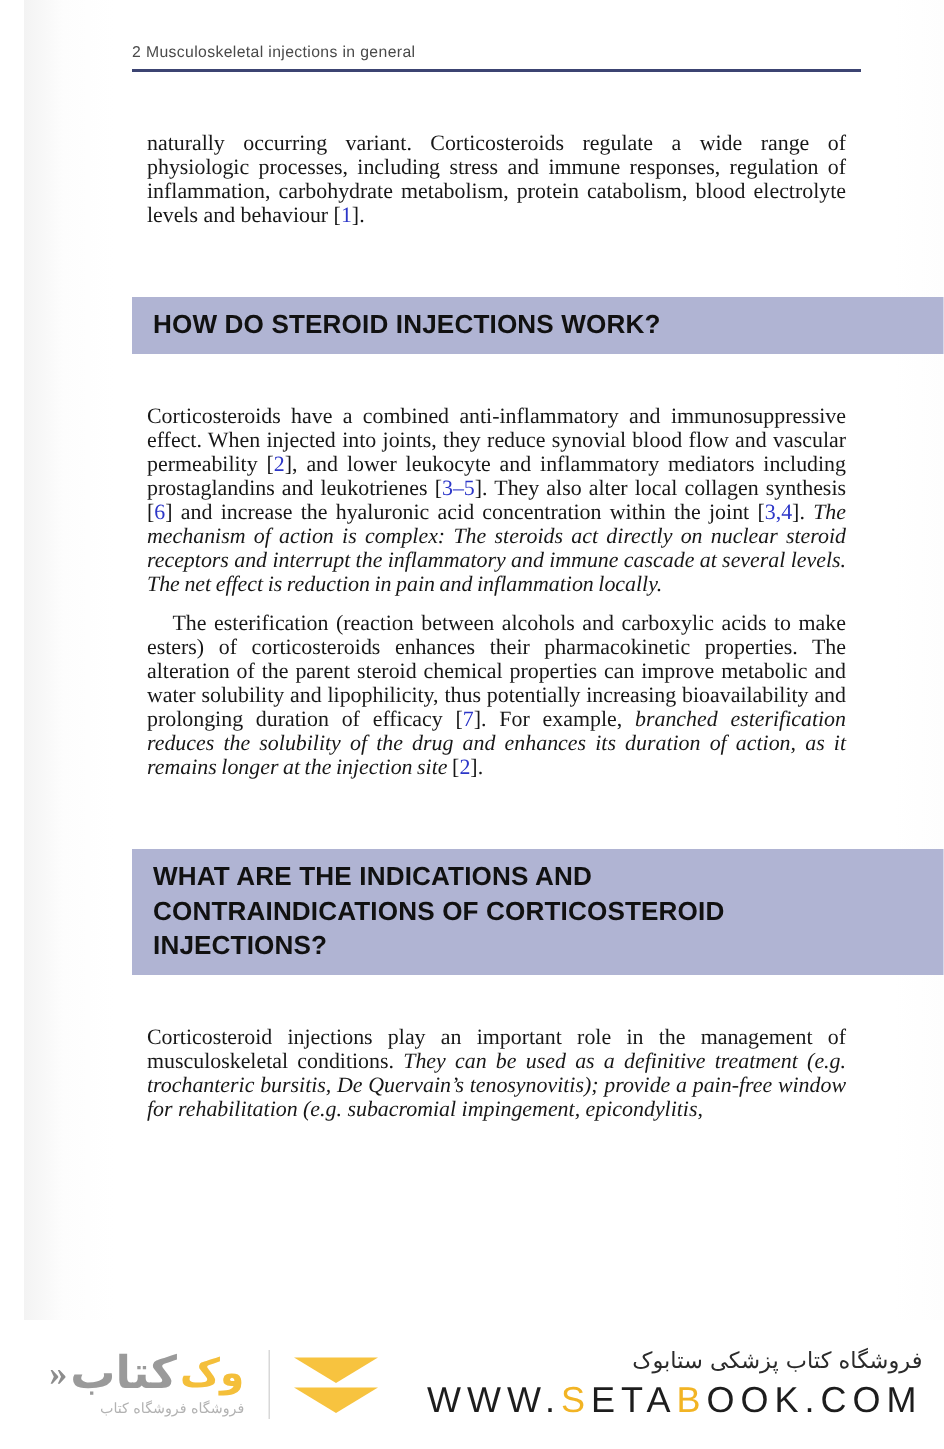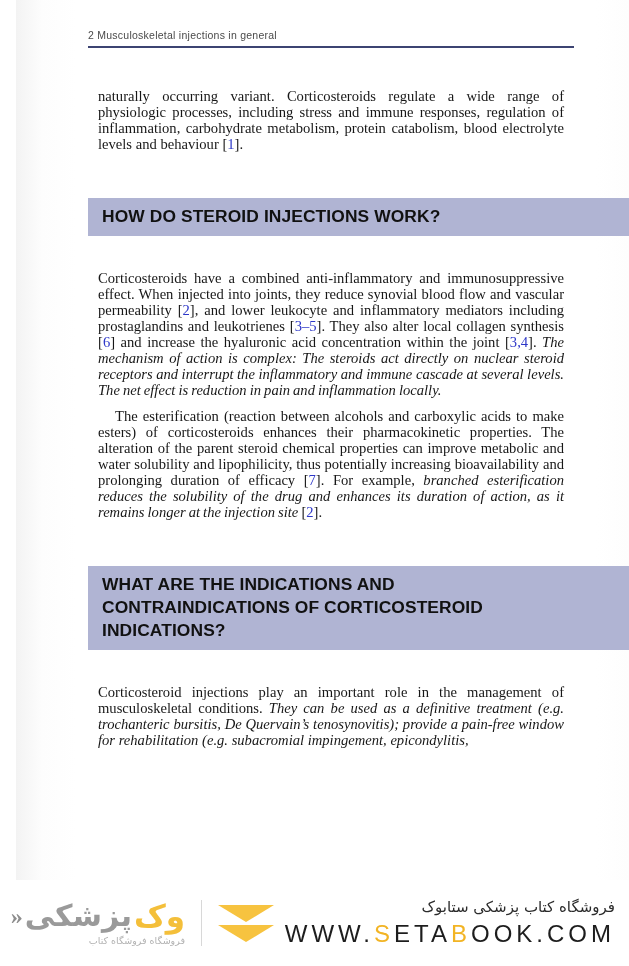--- a/index.html
+++ b/index.html
@@ -126,21 +126,21 @@
   .logo-script-text {
     font-family: "DejaVu Sans", sans-serif;
     font-size: 30px;
     font-weight: bold;
     color: #9a9a9a;
     line-height: 1;
     letter-spacing: -1px;
   }
   .logo-script-gold {
     font-family: "DejaVu Sans", sans-serif;
-    font-size: 31px;
+    font-size: 26px;
     font-weight: bold;
     color: #f4bf3a;
     line-height: 1;
     letter-spacing: -1px;
   }
   .logo-chev {
     color: #8d8d8d;
     font-size: 24px;
     font-weight: bold;
     line-height: 1;
@@ -224,37 +224,37 @@
 
     <p class="body tight"><span>Corticosteroids have a combined anti-inflammatory and immunosuppressive effect. When injected into joints, they reduce synovial blood flow and vascular permeability [</span><span class="cite">2</span><span>], and lower leukocyte and inflammatory mediators including prostaglandins and leukotrienes [</span><span class="cite">3–5</span><span>]. They also alter local collagen synthesis [</span><span class="cite">6</span><span>] and increase the hyaluronic acid concentration within the joint [</span><span class="cite">3,4</span><span>]. </span><em class="it">The mechanism of action is complex: The steroids act directly on nuclear steroid receptors and interrupt the inflammatory and immune cascade at several levels. The net effect is reduction in pain and inflammation locally.</em></p>
 
     <p class="body indent tight"><span>The esterification (reaction between alcohols and carboxylic acids to make esters) of corticosteroids enhances their pharmacokinetic properties. The alteration of the parent steroid chemical properties can improve metabolic and water solubility and lipophilicity, thus potentially increasing bioavailability and prolonging duration of efficacy [</span><span class="cite">7</span><span>]. For example, </span><em class="it">branched esterification reduces the solubility of the drug and enhances its duration of action, as it remains longer at the injection site</em><span> [</span><span class="cite">2</span><span>].</span></p>
 
     <div class="gap-before-banner"></div>
 
     <div class="banner">
       <div class="banner-line">WHAT ARE THE INDICATIONS AND</div>
       <div class="banner-line">CONTRAINDICATIONS OF CORTICOSTEROID</div>
-      <div class="banner-line">INDICATIONS?</div>
+      <div class="banner-line">INJECTIONS?</div>
     </div>
 
     <div class="gap-after-banner"></div>
 
     <p class="body"><span>Corticosteroid injections play an important role in the management of musculoskeletal conditions. </span><em class="it">They can be used as a definitive treatment (e.g. trochanteric bursitis, De Quervain’s tenosynovitis); provide a pain-free window for rehabilitation (e.g. subacromial impingement, epicondylitis,</em></p>
 
   </div>
 </div>
 
 <div class="footer">
 
   <div class="footer-left">
     <div class="logo-word">
       <div class="logo-script">
         <span class="logo-script-gold">وک</span>
-        <span class="logo-script-text">پزشکی</span>
+        <span class="logo-script-text">کتاب</span>
         <span class="logo-chev">«</span>
       </div>
       <div class="logo-sub">فروشگاه فروشگاه کتاب</div>
     </div>
 
     <div class="logo-divider"></div>
 
     <div class="logo-mark">
       <div class="chev-row"></div>
       <div class="chev-row small"></div>

